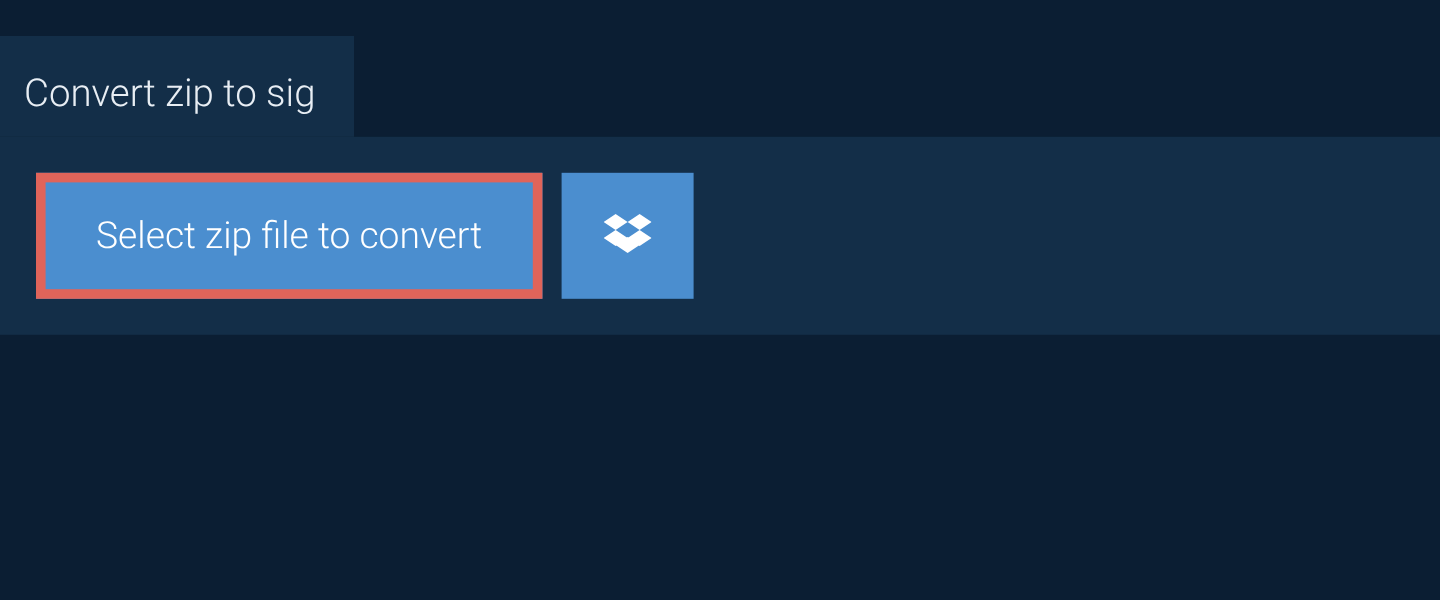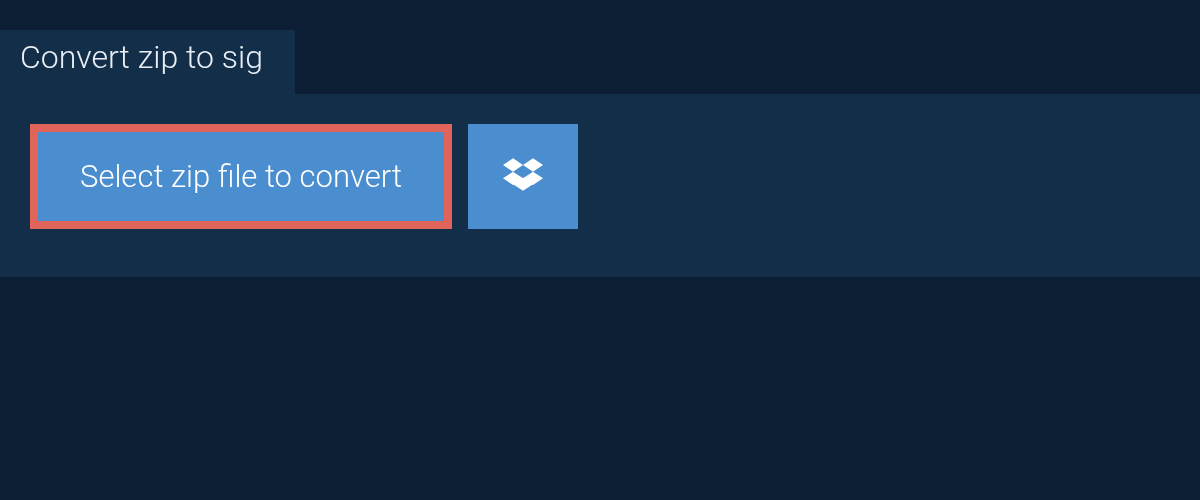--- a/index.html
+++ b/index.html
@@ -14,28 +14,28 @@
       font-family: -apple-system, BlinkMacSystemFont, "Segoe UI", Roboto, Helvetica, Arial, sans-serif;
       overflow: hidden;
     }
     .tab-container {
       margin-top: 30px;
       margin-left: 0;
     }
     .tab {
       display: inline-block;
       background: #132e48;
-      padding: 8px 32px 18px 20px;
+      padding: 28px 32px 18px 20px;
       color: #e8eef4;
       font-size: 32px;
       font-weight: 300;
     }
     .panel {
       background: #132e48;
-      padding: 30px 30px 48px 30px;
+      padding: 30px 30px 30px 30px;
       width: 100%;
     }
     .button-row {
       display: flex;
       gap: 16px;
       align-items: stretch;
     }
     .select-button {
       background: #4b8ecf;
       border: 8px solid #e0645a;

